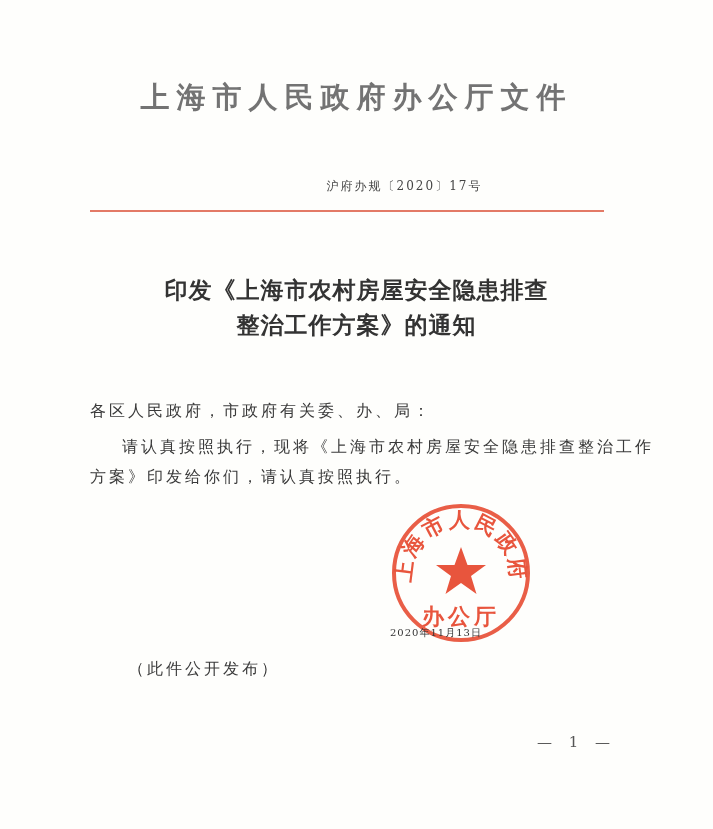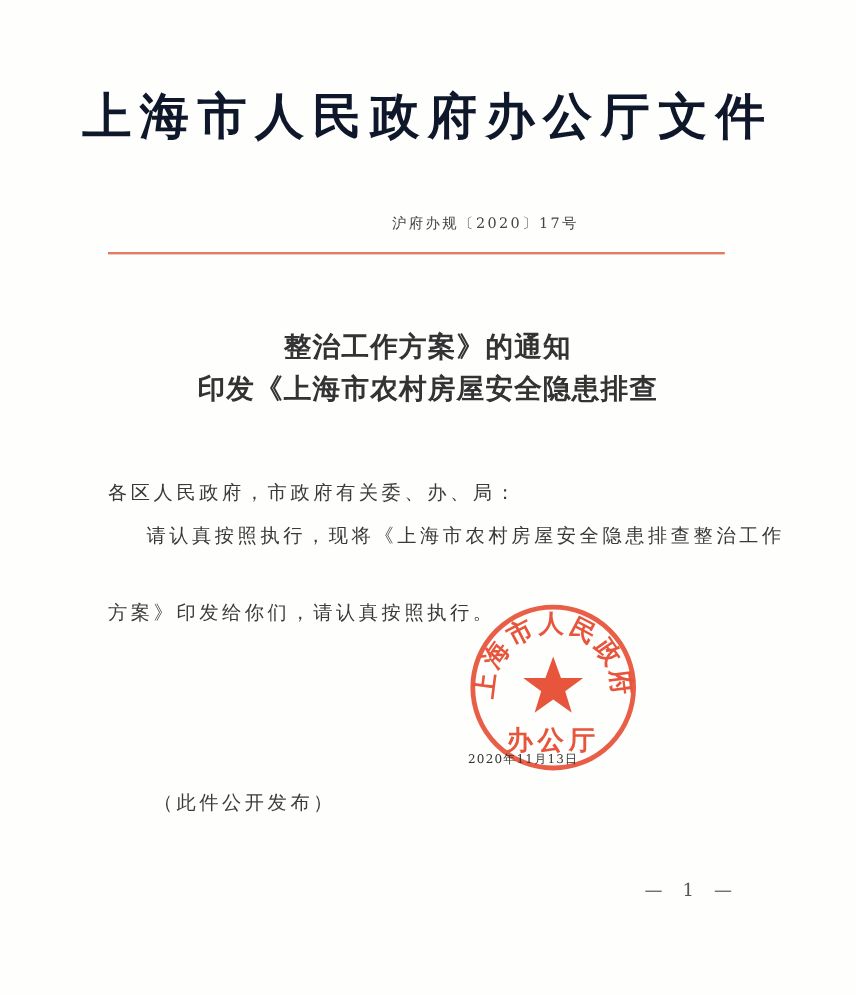--- a/index.html
+++ b/index.html
@@ -3,54 +3,54 @@
 <meta charset="utf-8">
 <style>
   html, body { margin: 0; padding: 0; }
   body {
     width: 713px; height: 829px; background: #fefefc; position: relative; overflow: hidden;
     font-family: "DejaVu Serif", "Liberation Serif", serif; color: #3a3a3a;
   }
   .abs { position: absolute; text-align: center; }
   .masthead {
     left: 0; width: 713px; top: 72px; text-align: center;
-    font-family: "DejaVu Serif", serif; font-weight: bold; font-size: 41px; letter-spacing: 7px;
-    color: #0f172a; line-height: 50px;
+    font-family: "DejaVu Serif", serif; font-weight: bold; font-size: 29px; letter-spacing: 7px;
+    color: #737373; line-height: 50px;
   }
   .docnum {
     left: 0; width: 713px; top: 178px; text-align: center;
     font-size: 12px; color: #444; letter-spacing: 2px; padding-left: 48px;
   }
   .rule { left: 90px; top: 210px; width: 514px; height: 2px; background: #e37a66; }
   .title {
     left: 0; width: 713px; top: 272px; text-align: center;
     font-family: "DejaVu Serif", serif; font-weight: bold; font-size: 23px; color: #333;
     line-height: 35px; letter-spacing: 1px;
   }
   .body { font-size: 16px; color: #3a3a3a; letter-spacing: 3px; line-height: 20px; }
   .salutation { left: 90px; top: 401px; }
   .para1 { left: 122px; top: 437px; }
-  .para2 { left: 90px; top: 501px; }
+  .para2 { left: 90px; top: 467px; font-family: Liberation Serif, serif; }
   .date { left: 390px; top: 626px; font-size: 10px; letter-spacing: 1px; color: #333; }
   .public { left: 128px; top: 659px; }
   .pageno { left: 537px; top: 733px; font-size: 15px; color: #555; letter-spacing: 6px; }
   .stamp { left: 390px; top: 502px; width: 142px; height: 142px; }
 </style>
 </head>
 <body>
 
 <div class="abs masthead">上海市人民政府办公厅文件</div>
 
 <div class="abs docnum">沪府办规〔2020〕17号</div>
 
 <div class="abs rule"></div>
 
 <div class="abs title">
+  <div>印发《上海市农村房屋安全隐患排查</div>
   <div>整治工作方案》的通知</div>
-  <div>印发《上海市农村房屋安全隐患排查</div>
 </div>
 
 <div class="abs body salutation">各区人民政府，市政府有关委、办、局：</div>
 <div class="abs body para1">请认真按照执行，现将《上海市农村房屋安全隐患排查整治工作</div>
 <div class="abs body para2">方案》印发给你们，请认真按照执行。</div>
 
 <div class="abs stamp">
   <svg width="142" height="142" viewBox="0 0 142 142">
     <defs>
       <path id="arc" d="M 24 92 A 50 50 0 1 1 118 92"></path>

